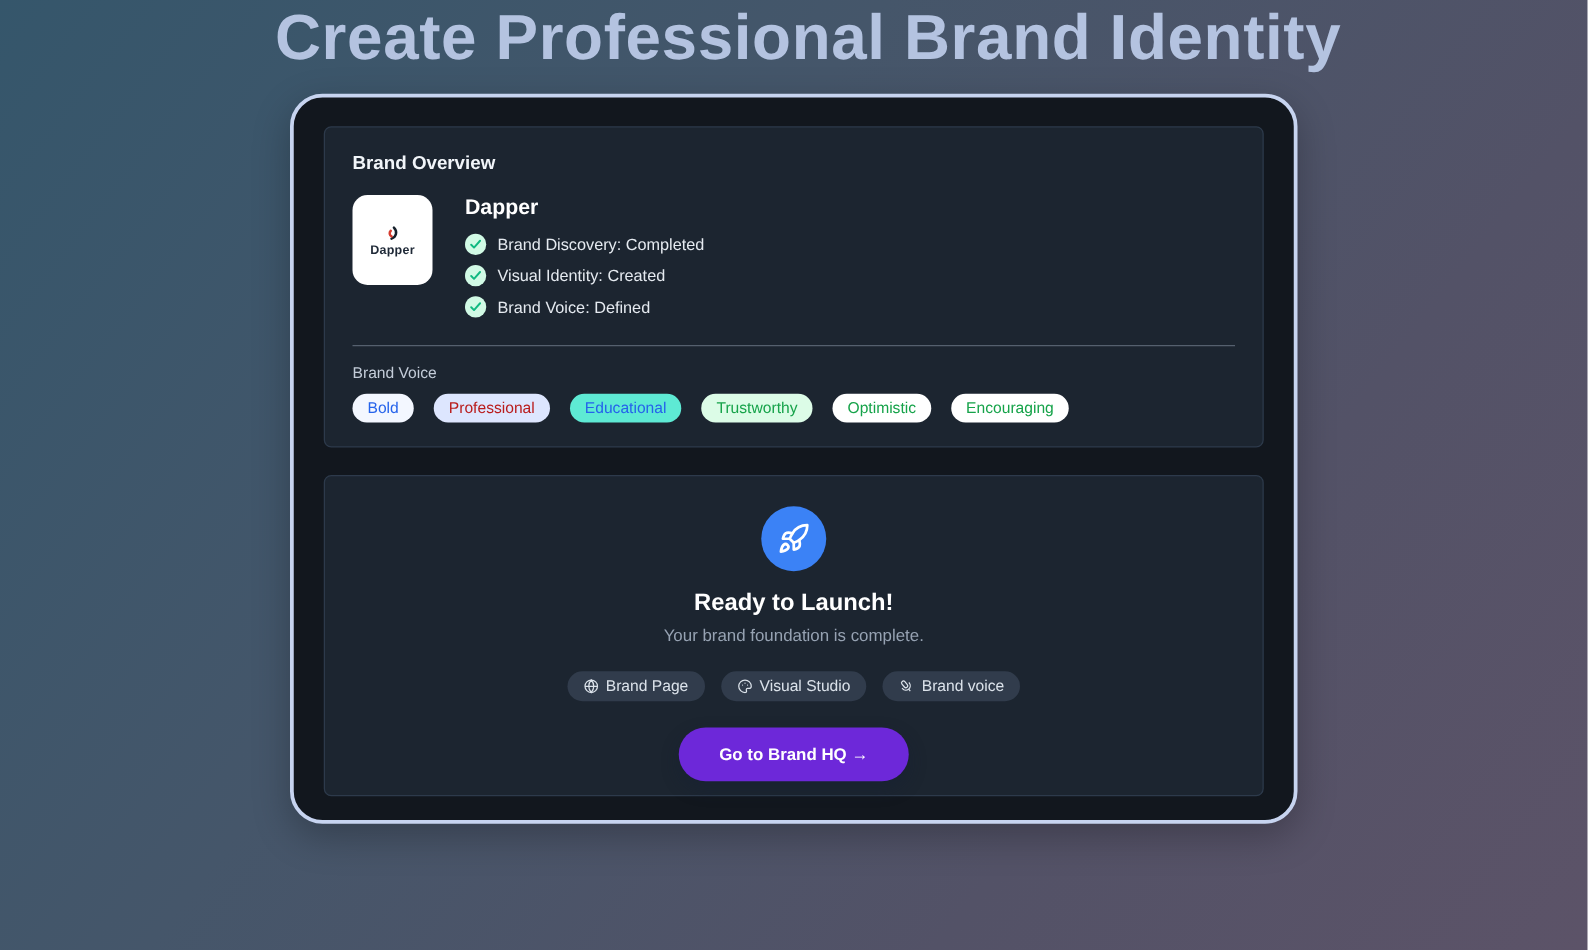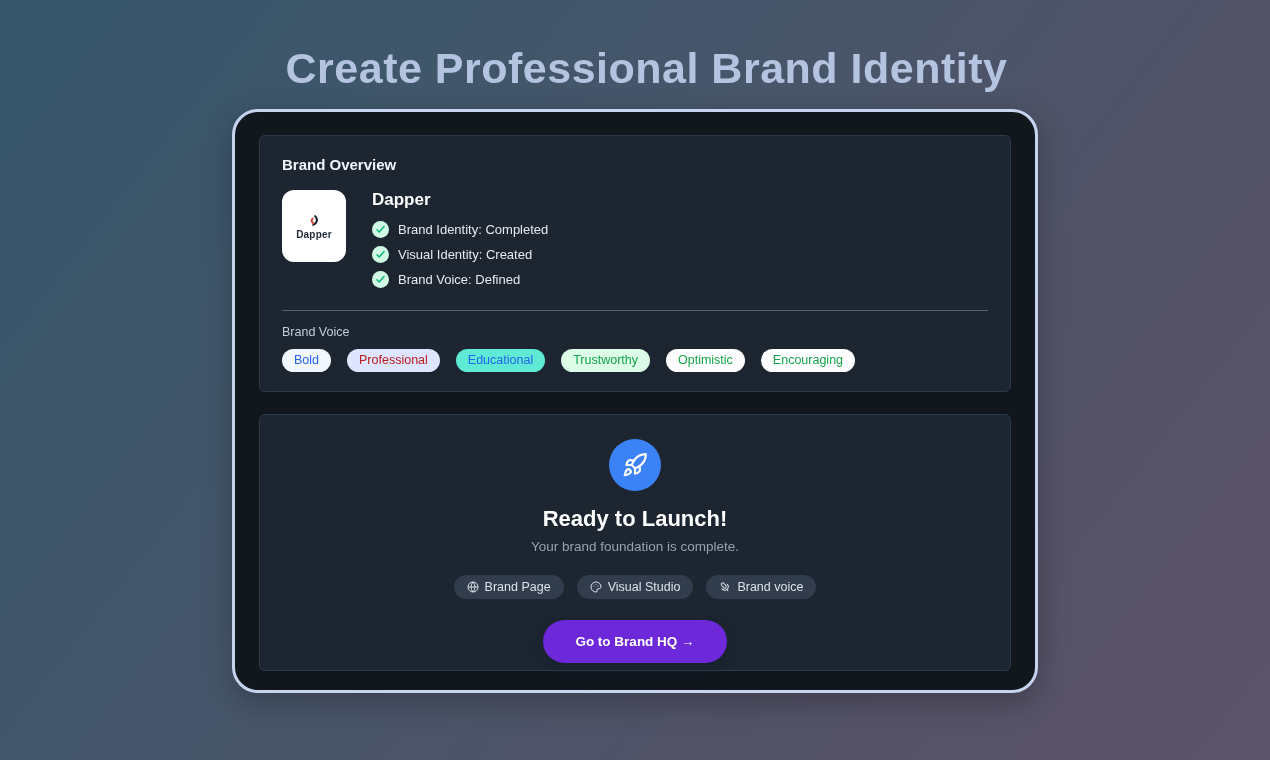--- a/index.html
+++ b/index.html
@@ -3,22 +3,21 @@
 <meta charset="utf-8">
 <style>
   * { margin: 0; padding: 0; box-sizing: border-box; }
   html, body { width: 1270px; height: 760px; overflow: hidden; }
   body {
     font-family: "Liberation Sans", "DejaVu Sans", sans-serif;
     background: linear-gradient(128deg, #35566b 0%, #45566a 38%, #535267 72%, #5c5368 100%);
   }
   .page-title {
     text-align: center;
-    margin-top: 44px;
-    font-size: 43px;
+    font-size: 51px;
     font-weight: 800;
     letter-spacing: 0.5px;
     color: #b4c3e0;
     padding-left: 23px;
   }
   .tablet {
     width: 806px;
     height: 584px;
     margin: 16px auto 0;
     background: #12171e;
@@ -68,21 +67,21 @@
     line-height: 1.2;
   }
   .launch-panel { text-align: center; padding-top: 24px; }
   .rocket-circle {
     width: 52px; height: 52px; border-radius: 50%;
     background: #3b82f6;
     margin: 0 auto;
     display: flex; align-items: center; justify-content: center;
   }
   .rocket-circle svg { width: 26px; height: 26px; }
-  .launch-title { margin-top: 15px; font-size: 22px; font-weight: 700; color: #ffffff; text-align: center; }
+  .launch-title { margin-top: 15px; font-size: 19px; font-weight: 700; color: #ffffff; text-align: center; }
   .launch-subtitle { margin-top: 7px; font-size: 13.5px; color: #96a2b2; }
   .chips-row { margin-top: 21px; display: flex; justify-content: center; gap: 13px; }
   .chip {
     display: inline-flex; align-items: center; gap: 6px;
     background: #313c4c; color: #dbe2ea;
     font-size: 12.5px;
     padding: 5px 13px; border-radius: 999px;
     border: none; cursor: pointer;
     font-family: inherit;
   }
@@ -120,21 +119,21 @@
 
       <div class="brand-info">
         <h3 class="brand-name">Dapper</h3>
         <div class="checklist">
           <div class="check-item">
             <span class="check-badge">
               <svg viewBox="0 0 14 12" fill="none">
                   <path d="M1.5 6.5 L5 10 L12.5 1.5" stroke="#10b981" stroke-width="2.4" stroke-linecap="round" stroke-linejoin="round"></path>
                 </svg>
             </span>
-            <span class="check-label">Brand Identity: Completed</span>
+            <span class="check-label">Brand Discovery: Completed</span>
           </div>
           <div class="check-item">
             <span class="check-badge">
               <svg viewBox="0 0 14 12" fill="none">
                   <path d="M1.5 6.5 L5 10 L12.5 1.5" stroke="#10b981" stroke-width="2.4" stroke-linecap="round" stroke-linejoin="round"></path>
                 </svg>
             </span>
             <span class="check-label">Visual Identity: Created</span>
           </div>
           <div class="check-item">

